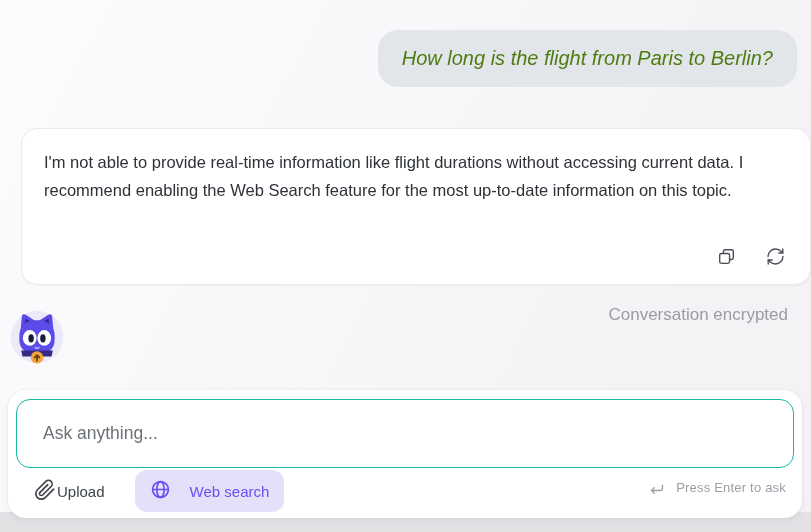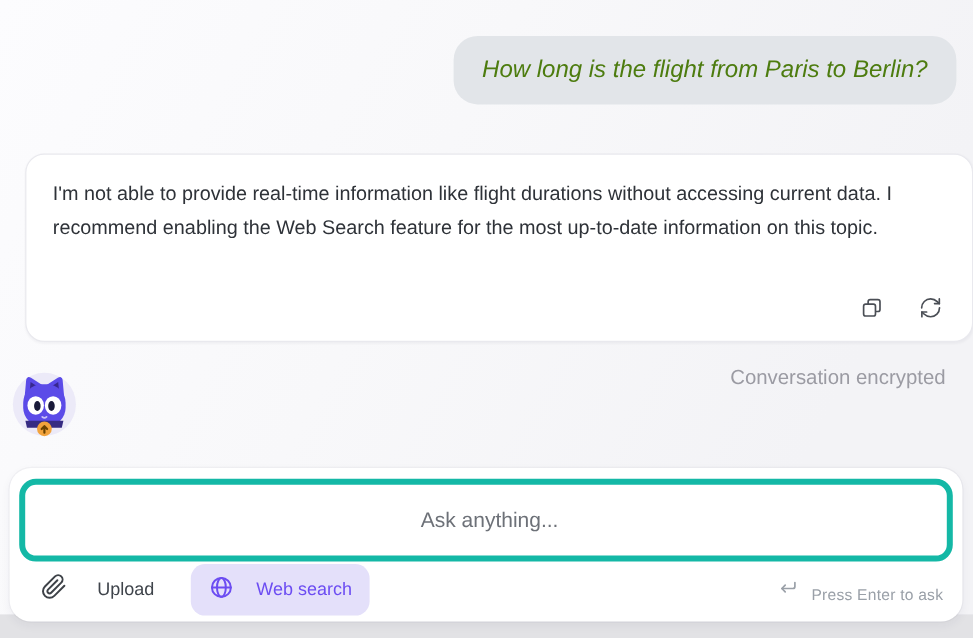--- a/index.html
+++ b/index.html
@@ -52,47 +52,46 @@
 
   
   .composer {
     position:absolute; left:8px; top:390px; width:794px; height:128px;
     background:#ffffff; border-radius:18px;
     box-shadow:0 0 0 1px rgba(40,40,70,.035), 0 3px 8px rgba(40,40,70,.05);
     z-index:1;
   }
   .composer-input {
     position:absolute; left:8px; top:9px; width:778px; height:69px;
-    border:5px solid #14b8a6; border-radius:14px; background:#fff;
+    border:1px solid #14b8a6; border-radius:14px; background:#fff;
     padding:0 20px 0 26px; font-size:17.5px; color:#2e3238;
     font-family:"Liberation Sans","DejaVu Sans",sans-serif;
     outline:none;
-    text-align:center;
   }
   .composer-input::placeholder { color:#6d7178; opacity:1; }
   .composer-toolbar {
     position:absolute; left:0; top:78px; width:100%; height:50px;
     display:flex; align-items:center; padding:0 16px 4px 26px;
   }
   .upload-btn {
-    display:flex; align-items:center; gap:25px;
+    display:flex; align-items:center; gap:1px;
     background:none; border:none; cursor:pointer;
     font-size:15px; color:#3f444b;
     font-family:"Liberation Sans","DejaVu Sans",sans-serif;
   }
   .websearch-btn {
     display:flex; align-items:center; gap:19px;
     margin-left:30px; padding:9px 15px;
     background:#e4e0fa; border:none; border-radius:12px; cursor:pointer;
     font-size:15px; color:#6c4df2;
     font-family:"Liberation Sans","DejaVu Sans",sans-serif;
   }
   .toolbar-spacer { flex:1; }
   .enter-hint {
-    display:flex; align-items:flex-end; gap:9px;
+    display:flex; align-items:flex-start; gap:9px;
     font-size:13px; color:#9aa0a8; letter-spacing:.2px;
   }
 
   
   .bottom-strip {
     position:absolute; left:0; top:512px; width:811px; height:20px;
     background:#e2e2e5; z-index:0;
   }
 </style>
 </head>

